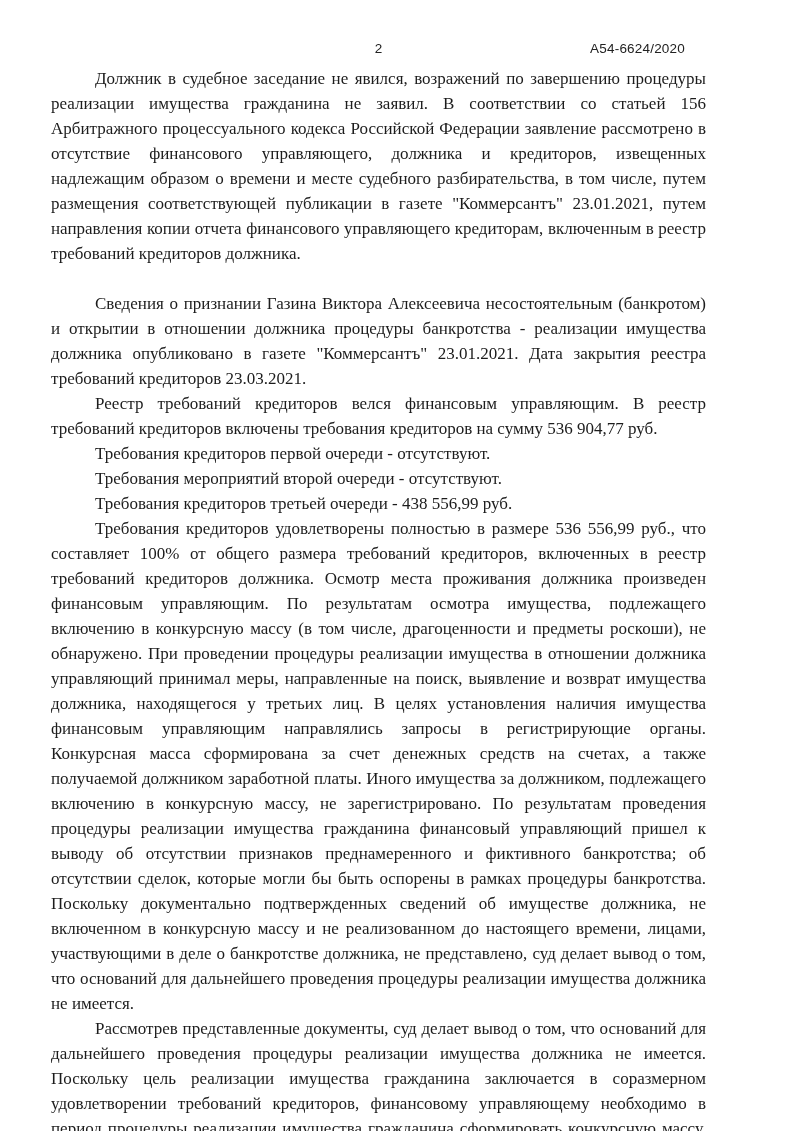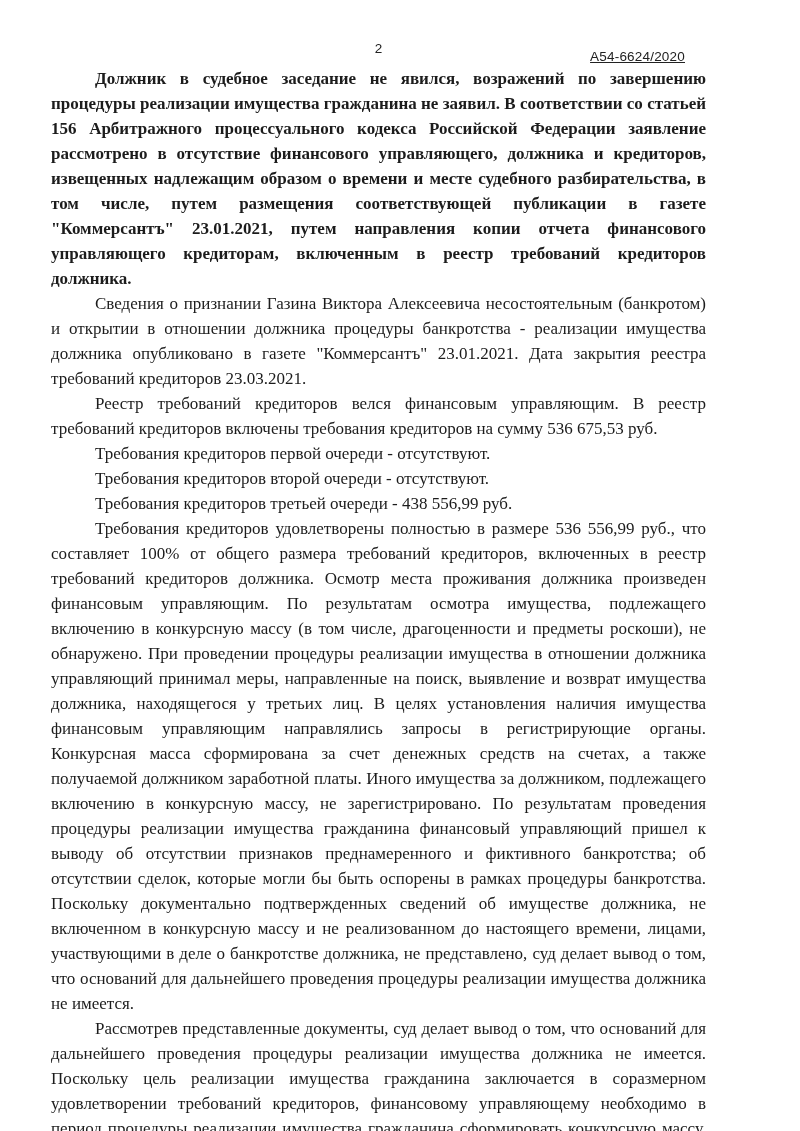--- a/index.html
+++ b/index.html
@@ -27,59 +27,58 @@
   .page-number {
     position: absolute;
     left: 0;
     right: 0;
     top: 0;
     text-align: center;
   }
   .case-number {
     position: absolute;
     right: 21px;
-    top: 8px;
+    top: 0;
     letter-spacing: 0.2px;
-    text-decoration: underline;
   }
   .document-body {
     position: absolute;
     top: 66px;
     left: 51px;
     width: 655px;
     font-family: "Liberation Serif", serif;
     font-size: 17px;
     line-height: 25px;
     color: #1c1c1c;
     text-align: justify;
   }
   .para {
     margin: 0;
     padding: 0;
     text-indent: 44px;
   }
   .gap-after {
-    font-weight: bold;
+    margin-bottom: 25px;
   }
 </style>
 </head>
 <body>
 
 <div class="page">
 
   <div class="page-header">
     <div class="page-number">2</div>
     <div class="case-number">А54-6624/2020</div>
   </div>
 
   <div class="document-body">
     <p class="para gap-after">Должник в судебное заседание не явился, возражений по завершению процедуры реализации имущества гражданина не заявил. В соответствии со статьей 156 Арбитражного процессуального кодекса Российской Федерации заявление рассмотрено в отсутствие финансового управляющего, должника и кредиторов, извещенных надлежащим образом о времени и месте судебного разбирательства, в том числе, путем размещения соответствующей публикации в газете "Коммерсантъ" 23.01.2021, путем направления копии отчета финансового управляющего кредиторам, включенным в реестр требований кредиторов должника.</p>
     <p class="para">Сведения о признании Газина Виктора Алексеевича несостоятельным (банкротом) и открытии в отношении должника процедуры банкротства - реализации имущества должника опубликовано в газете "Коммерсантъ" 23.01.2021. Дата закрытия реестра требований кредиторов 23.03.2021.</p>
-    <p class="para">Реестр требований кредиторов велся финансовым управляющим. В реестр требований кредиторов включены требования кредиторов на сумму 536 675,53 руб.</p>
+    <p class="para">Реестр требований кредиторов велся финансовым управляющим. В реестр требований кредиторов включены требования кредиторов на сумму 536 904,77 руб.</p>
     <p class="para">Требования кредиторов первой очереди - отсутствуют.</p>
-    <p class="para">Требования кредиторов второй очереди - отсутствуют.</p>
+    <p class="para">Требования мероприятий второй очереди - отсутствуют.</p>
     <p class="para">Требования кредиторов третьей очереди - 438 556,99 руб.</p>
     <p class="para">Требования кредиторов удовлетворены полностью в размере 536 556,99 руб., что составляет 100% от общего размера требований кредиторов, включенных в реестр требований кредиторов должника. Осмотр места проживания должника произведен финансовым управляющим. По результатам осмотра имущества, подлежащего включению в конкурсную массу (в том числе, драгоценности и предметы роскоши), не обнаружено. При проведении процедуры реализации имущества в отношении должника управляющий принимал меры, направленные на поиск, выявление и возврат имущества должника, находящегося у третьих лиц. В целях установления наличия имущества финансовым управляющим направлялись запросы в регистрирующие органы. Конкурсная масса сформирована за счет денежных средств на счетах, а также получаемой должником заработной платы. Иного имущества за должником, подлежащего включению в конкурсную массу, не зарегистрировано. По результатам проведения процедуры реализации имущества гражданина финансовый управляющий пришел к выводу об отсутствии признаков преднамеренного и фиктивного банкротства; об отсутствии сделок, которые могли бы быть оспорены в рамках процедуры банкротства. Поскольку документально подтвержденных сведений об имуществе должника, не включенном в конкурсную массу и не реализованном до настоящего времени, лицами, участвующими в деле о банкротстве должника, не представлено, суд делает вывод о том, что оснований для дальнейшего проведения процедуры реализации имущества должника не имеется.</p>
     <p class="para">Рассмотрев представленные документы, суд делает вывод о том, что оснований для дальнейшего проведения процедуры реализации имущества должника не имеется. Поскольку цель реализации имущества гражданина заключается в соразмерном удовлетворении требований кредиторов, финансовому управляющему необходимо в период процедуры реализации имущества гражданина сформировать конкурсную массу, реализовать имущество должника и после получения денежных средств произвести расчеты с кредиторами. Основанием для завершения процедуры реализация имущества гражданина является наличие обстоятельств, свидетельствующих об осуществлении всех мероприятий, необходимых для завершения реализации имущества гражданина, установленных Законом о банкротстве.</p>
 
   </div>
 
 </div>
 
 </body></html>

